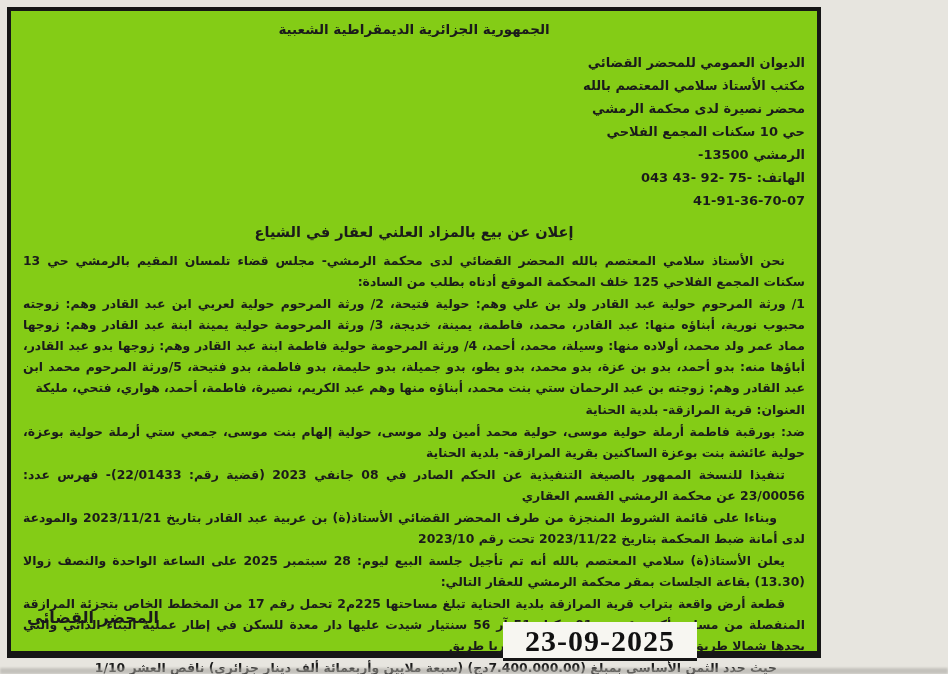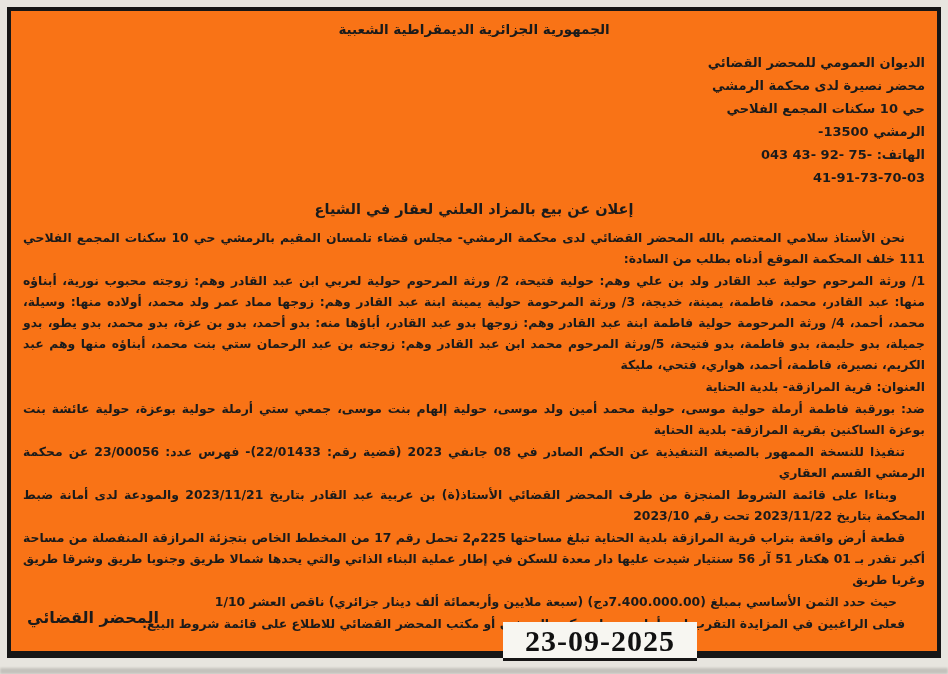--- a/index.html
+++ b/index.html
@@ -8,22 +8,22 @@
     width: 948px; height: 674px;
     background: #e7e5df;
     font-family: "DejaVu Sans", sans-serif;
     overflow: hidden;
     position: relative;
   }
   
   .page {
     position: absolute;
     left: 7px; top: 7px;
-    width: 934px; height: 651px;
-    background: #f97316;
+    width: 814px; height: 651px;
+    background: #84cc16;
     border: 4px solid #161616;
     border-bottom: 7px solid #161616;
     padding: 6px 12px 0 12px;
     direction: rtl;
     color: #1b1b1b;
   }
   .scan-shadow {
     position: absolute;
     left: 0; right: 0; bottom: 0;
     height: 6px;
@@ -116,42 +116,44 @@
 </style>
 </head>
 <body>
 
 <div class="page">
 
   <div class="republic">الجمهورية الجزائرية الديمقراطية الشعبية</div>
 
   <div class="letterhead">
     <div class="lh-line">الديوان العمومي للمحضر القضائي</div>
+    <div class="lh-line">مكتب الأستاذ سلامي المعتصم بالله</div>
     <div class="lh-line">محضر نصيرة لدى محكمة الرمشي</div>
     <div class="lh-line">حي 10 سكنات المجمع الفلاحي</div>
     <div class="lh-line">
       <span>الرمشي</span>
       <span dir="ltr">-13500</span>
     </div>
     <div class="lh-line">
       <span>الهاتف:</span>
       <span dir="ltr">043 43- 92- 75-</span>
     </div>
-    <div class="lh-line" dir="ltr" style="text-align:right">41-91-73-70-03</div>
+    <div class="lh-line" dir="ltr" style="text-align:right">41-91-36-70-07</div>
   </div>
 
   <div class="notice-title">إعلان عن بيع بالمزاد العلني لعقار في الشياع</div>
 
   <div class="flow">
-    <p class="para indent">نحن الأستاذ سلامي المعتصم بالله المحضر القضائي لدى محكمة الرمشي- مجلس قضاء تلمسان المقيم بالرمشي حي 10 سكنات المجمع الفلاحي 111 خلف المحكمة الموقع أدناه بطلب من السادة:</p>
+    <p class="para indent">نحن الأستاذ سلامي المعتصم بالله المحضر القضائي لدى محكمة الرمشي- مجلس قضاء تلمسان المقيم بالرمشي حي 13 سكنات المجمع الفلاحي 125 خلف المحكمة الموقع أدناه بطلب من السادة:</p>
     <p class="para">1/ ورثة المرحوم حولية عبد القادر ولد بن علي وهم: حولية فتيحة، 2/ ورثة المرحوم حولية لعربي ابن عبد القادر وهم: زوجته محبوب نورية، أبناؤه منها: عبد القادر، محمد، فاطمة، يمينة، خديجة، 3/ ورثة المرحومة حولية يمينة ابنة عبد القادر وهم: زوجها مماد عمر ولد محمد، أولاده منها: وسيلة، محمد، أحمد، 4/ ورثة المرحومة حولية فاطمة ابنة عبد القادر وهم: زوجها بدو عبد القادر، أباؤها منه: بدو أحمد، بدو بن عزة، بدو محمد، بدو يطو، بدو جميلة، بدو حليمة، بدو فاطمة، بدو فتيحة، 5/ورثة المرحوم محمد ابن عبد القادر وهم: زوجته بن عبد الرحمان ستي بنت محمد، أبناؤه منها وهم عبد الكريم، نصيرة، فاطمة، أحمد، هواري، فتحي، مليكة</p>
     <p class="para">العنوان: قرية المرازقة- بلدية الحناية</p>
     <p class="para">ضد: بورقبة فاطمة أرملة حولية موسى، حولية محمد أمين ولد موسى، حولية إلهام بنت موسى، جمعي ستي أرملة حولية بوعزة، حولية عائشة بنت بوعزة الساكنين بقرية المرازقة- بلدية الحناية</p>
     <p class="para indent">تنفيذا للنسخة الممهور بالصيغة التنفيذية عن الحكم الصادر في 08 جانفي 2023 (قضية رقم: 22/01433)- فهرس عدد: 23/00056 عن محكمة الرمشي القسم العقاري</p>
     <p class="para indent-lg">وبناءا على قائمة الشروط المنجزة من طرف المحضر القضائي الأستاذ(ة) بن عربية عبد القادر بتاريخ 2023/11/21 والمودعة لدى أمانة ضبط المحكمة بتاريخ 2023/11/22 تحت رقم 2023/10</p>
+    <p class="para indent">يعلن الأستاذ(ة) سلامي المعتصم بالله أنه تم تأجيل جلسة البيع ليوم: 28 سبتمبر 2025 على الساعة الواحدة والنصف زوالا (13.30) بقاعة الجلسات بمقر محكمة الرمشي للعقار التالي:</p>
     <p class="para indent">قطعة أرض واقعة بتراب قرية المرازقة بلدية الحناية تبلغ مساحتها 225م2 تحمل رقم 17 من المخطط الخاص بتجزئة المرازقة المنفصلة من مساحة أكبر تقدر بـ 01 هكتار 51 آر 56 سنتيار شيدت عليها دار معدة للسكن في إطار عملية البناء الذاتي والتي يحدها شمالا طريق وجنوبا طريق وشرقا طريق وغربا طريق</p>
     <p class="para indent-lg">حيث حدد الثمن الأساسي بمبلغ (7.400.000.00دج) (سبعة ملايين وأربعمائة ألف دينار جزائري) ناقص العشر 1/10</p>
     <p class="para indent">فعلى الراغبين في المزايدة التقرب لدى أمانة ضبط محكمة الرمشي أو مكتب المحضر القضائي للاطلاع على قائمة شروط البيع.</p>
   </div>
 
   <div class="signature">المحضر القضائي</div>
 
   <div class="pub-date">23-09-2025</div>
 
 

